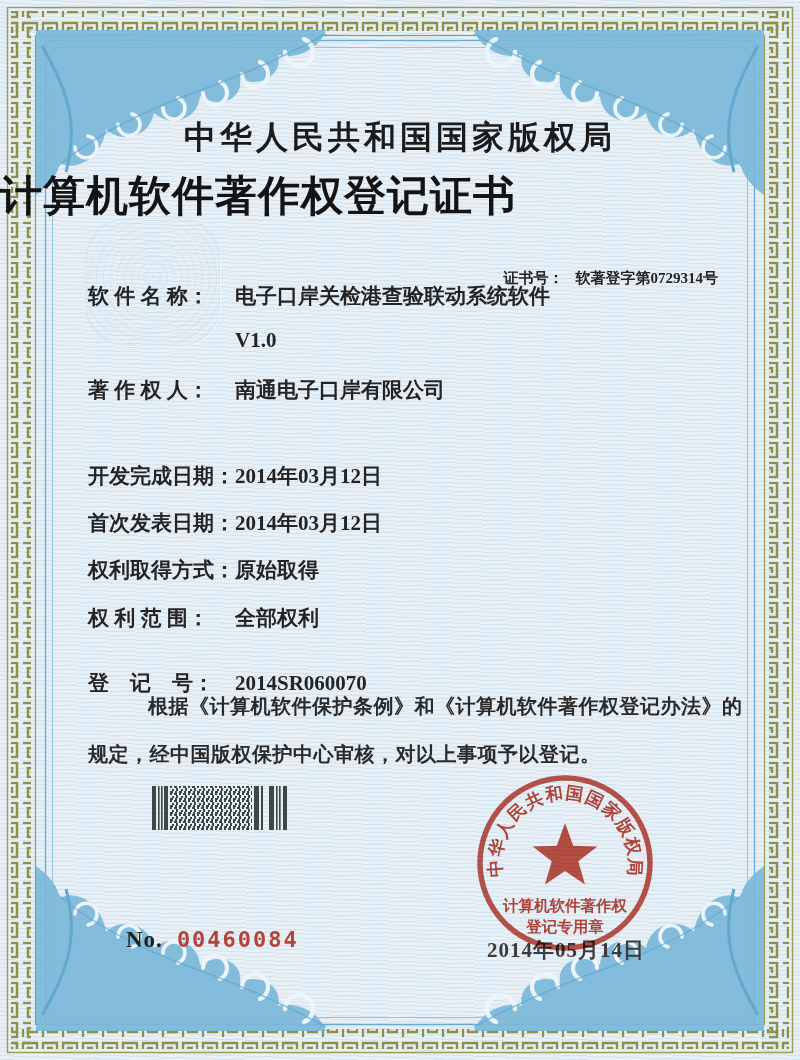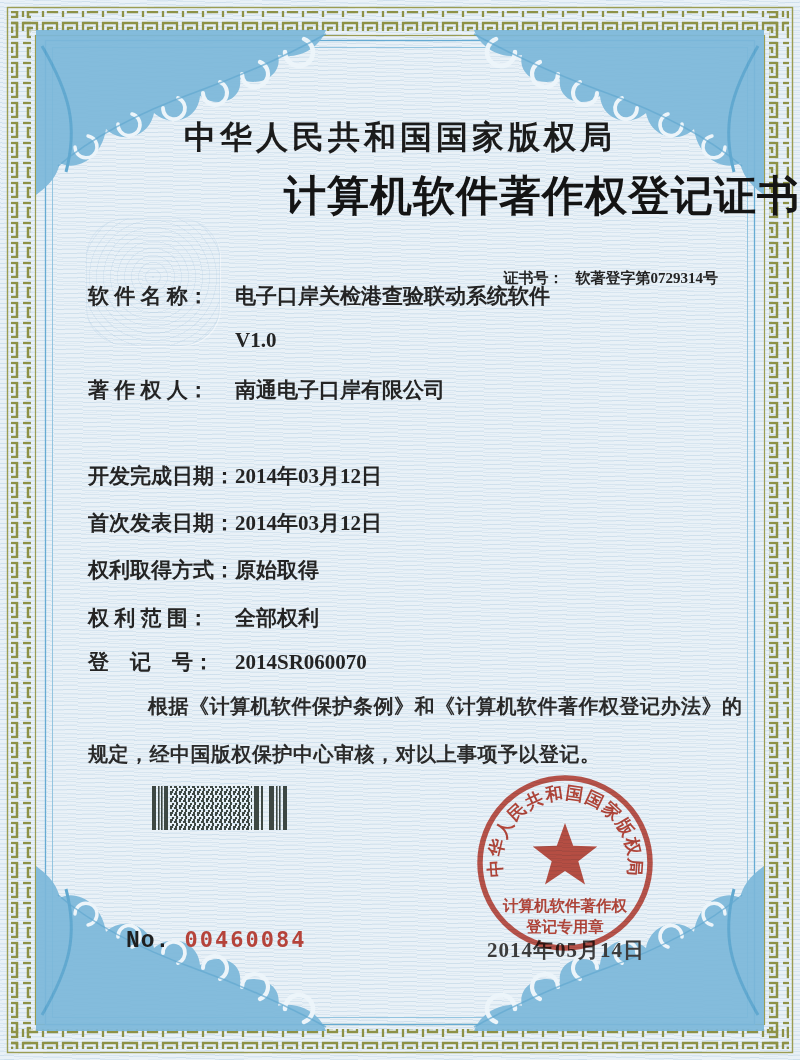--- a/index.html
+++ b/index.html
@@ -38,21 +38,21 @@
     box-shadow:inset 0 0 0 1px rgba(176,202,224,0.45), 1px 1px 0 rgba(255,255,255,0.8);
     opacity:0.55;
   }
 
   
   .authority{
     left:0;top:116px;width:100%;text-align:center;
     font-size:32px;font-weight:700;color:#1b1b1b;letter-spacing:4px;
   }
   .cert-title{
-    left:0;top:168px;width:100%;text-align:right;
+    left:0;top:168px;width:100%;text-align:left;
     font-size:42px;font-weight:800;color:#141414;letter-spacing:1px;
   }
   .certno{
     right:82px;top:237px;font-size:15px;color:#242424;font-weight:600;margin-top:32px;
   }
   .certno .gap{display:inline-block;width:12px;}
   .row{position:absolute;left:88px;font-size:21px;font-weight:600;color:#242424;white-space:nowrap;}
   .row .lbl{display:inline-block;width:147px;margin-top:16px;}
   .subline{position:absolute;left:235px;font-size:21px;font-weight:600;color:#242424;white-space:nowrap;}
   .stmt{position:absolute;font-size:20px;font-weight:600;color:#2a2a2a;letter-spacing:0.5px;white-space:nowrap;}
@@ -61,21 +61,21 @@
   .barcode{left:152px;top:786px;}
 
   
   .seal{left:470px;top:766px;mix-blend-mode:multiply;opacity:0.93;}
   .seal text{fill:#bf3b2c;font-family:"Liberation Serif","DejaVu Serif",serif;font-weight:700;}
 
   .issue-date{
     left:487px;top:924px;font-size:21px;color:#3c3c3c;font-weight:600;letter-spacing:1px;margin-top:12px;
   }
   .no-line{left:126px;top:927px;font-size:23px;white-space:nowrap;}
-  .no-line .no-label{color:#1f1f1f;font-weight:600;letter-spacing:1px;font-family:Liberation Mono, monospace;}
+  .no-line .no-label{color:#1f1f1f;font-weight:600;letter-spacing:1px;}
   .no-line .no-value{
     color:#b5433a;font-family:"DejaVu Sans Mono","Liberation Mono",monospace;
     font-size:22px;letter-spacing:2px;margin-left:14px;font-weight:600;
   }
 </style>
 </head>
 <body>
 
 <div class="page">
 
@@ -151,21 +151,21 @@
   </div>
   <div class="row" style="top:493px">
     <span class="lbl">首次发表日期：</span><span class="val">2014年03月12日</span>
   </div>
   <div class="row" style="top:540px">
     <span class="lbl">权利取得方式：</span><span class="val">原始取得</span>
   </div>
   <div class="row" style="top:588px">
     <span class="lbl">权 利 范 围：</span><span class="val">全部权利</span>
   </div>
-  <div class="row" style="top:632px">
+  <div class="row" style="top:653px">
     <span class="lbl">登　记　号：</span><span class="val">2014SR060070</span>
   </div>
 
   <div class="stmt" style="left:88px;top:741px">规定，经中国版权保护中心审核，对以上事项予以登记。</div>
   <div class="stmt" style="left:148px;top:693px">根据《计算机软件保护条例》和《计算机软件著作权登记办法》的</div>
 
   <svg class="abs barcode" width="140" height="44" viewBox="0 0 140 44">
     <defs>
       <pattern id="bcNoise" width="9" height="7" patternUnits="userSpaceOnUse">
         <rect x="0" y="0" width="2" height="2" fill="#3d4743"></rect>

